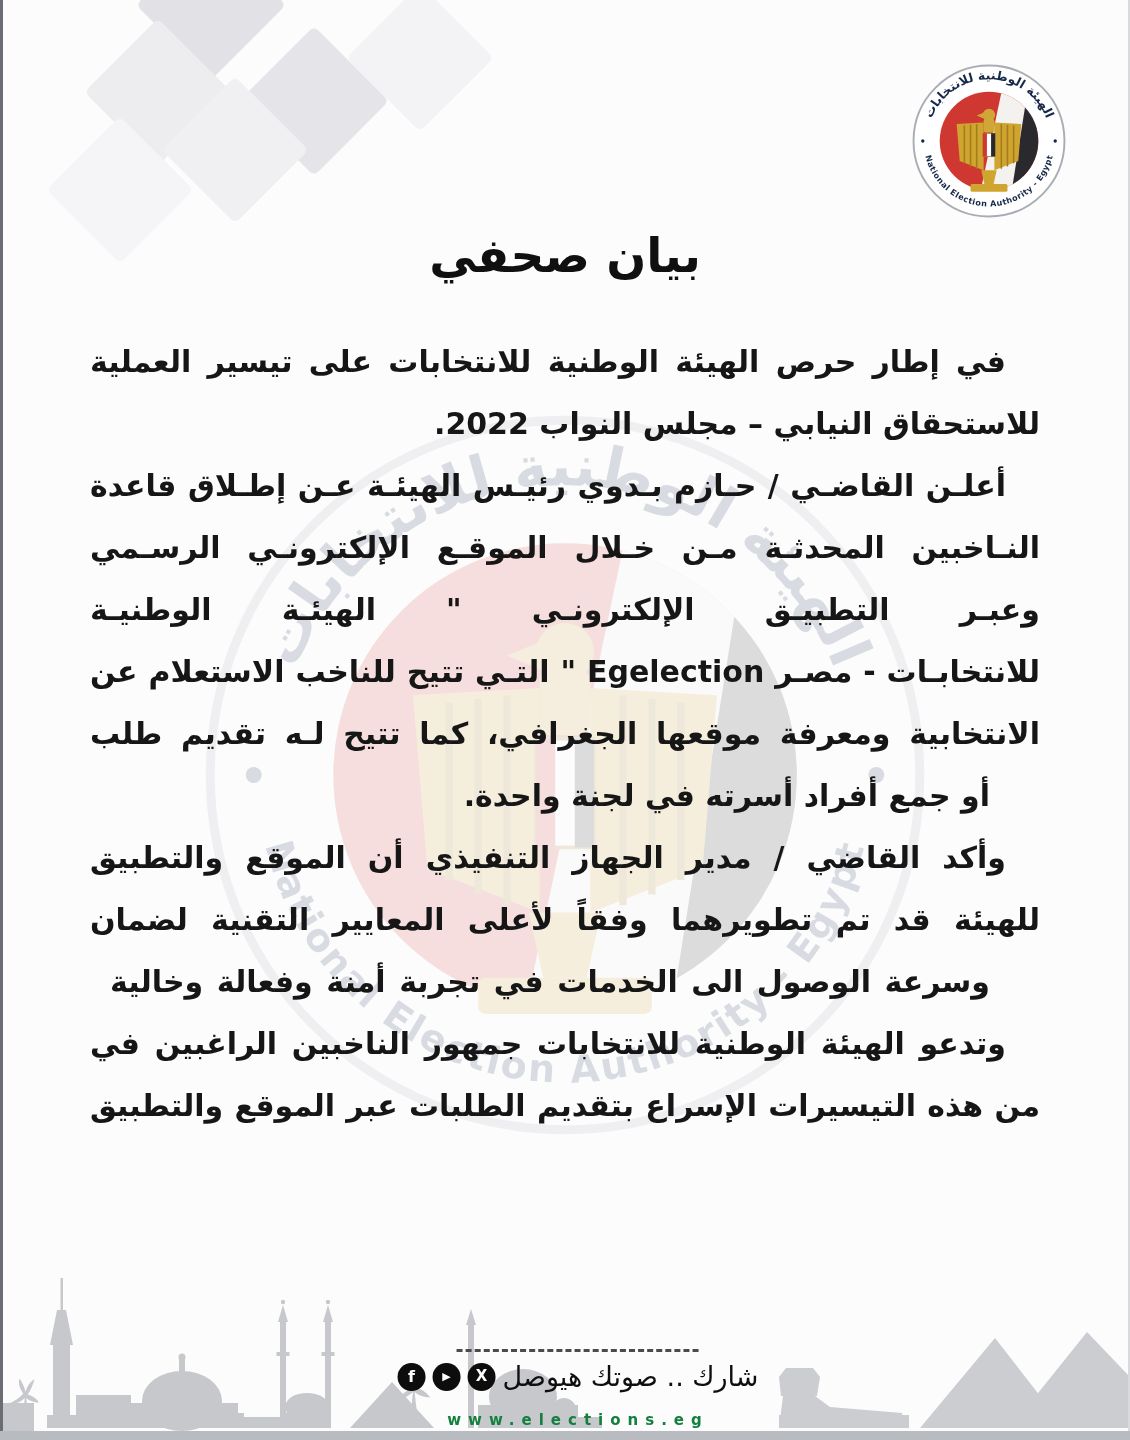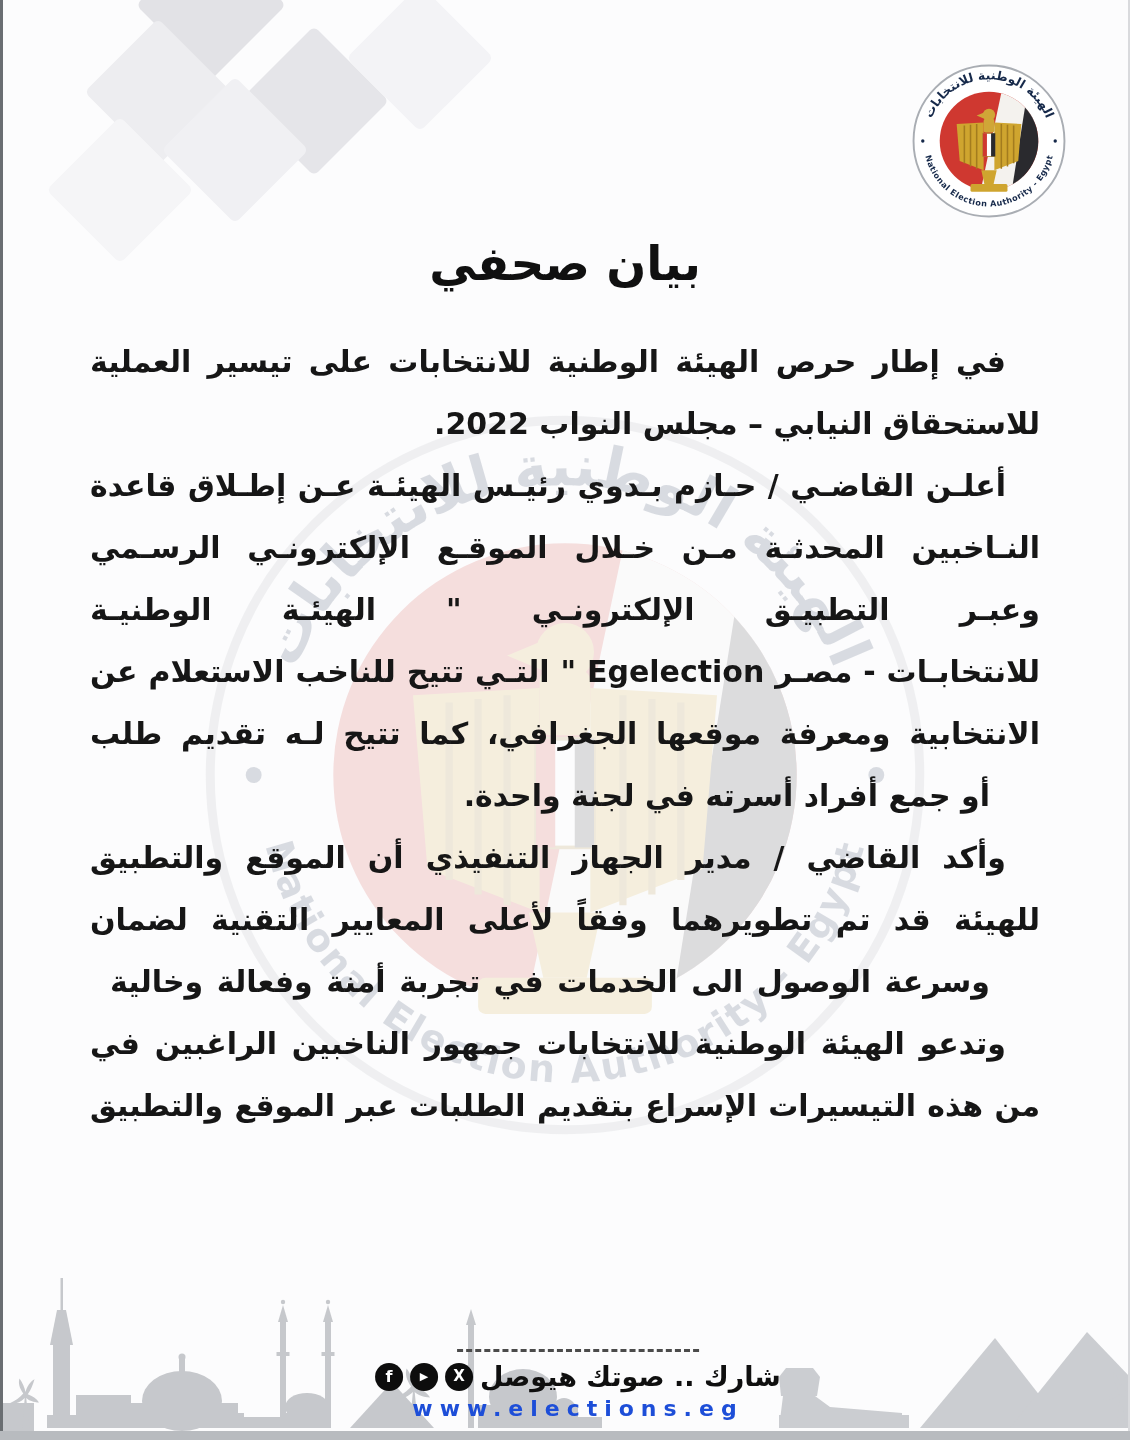--- a/index.html
+++ b/index.html
@@ -19,21 +19,21 @@
   .d2{left:106px;top:40px;width:104px;height:104px;background:#ededf0;}
   .d3{left:261px;top:48px;width:106px;height:106px;background:#e5e5e9;}
   .d4{left:183px;top:98px;width:104px;height:104px;background:#f0f0f3;}
   .d5{left:368px;top:6px;width:104px;height:104px;background:#f3f3f6;}
   .d6{left:68px;top:138px;width:104px;height:104px;background:#f5f5f7;}
 
   .logo{position:absolute;left:912px;top:64px;width:154px;height:154px;z-index:2;}
   .watermark{position:absolute;left:203px;top:413px;width:724px;height:724px;opacity:0.15;z-index:1;}
 
   .title{
-    position:absolute;left:0;top:236px;width:100%;margin:0;
+    position:absolute;left:0;top:228px;width:100%;margin:0;
     text-align:center;font-size:47px;font-weight:bold;color:#101010;
     direction:rtl;z-index:2;
   }
 
   .doc-body{
     position:absolute;left:90px;top:331px;width:950px;z-index:2;
   }
   .line{
     direction:rtl; text-align:justify; text-align-last:justify; text-justify:inter-word;
     height:62px; line-height:62px; overflow:hidden;
@@ -45,27 +45,27 @@
   .line.gap{padding-right:50px;margin-left:20px;}
 
   
   .skyline{position:absolute;left:0;top:1255px;width:1130px;height:177px;z-index:1;}
 
   
   .footer{position:absolute;left:578px;top:1349px;transform:translateX(-50%);
           text-align:center;z-index:3;white-space:nowrap;}
   .dashes{width:242px;margin:0 auto;border-top:3px dashed #4b4b4b;height:0;}
   .share-row{margin-top:9px;direction:rtl;display:flex;align-items:center;justify-content:center;gap:7px;}
-  .share-text{font-size:27px;font-weight:bold;color:#0f0f0f;letter-spacing:0.5px;}
+  .share-text{font-size:27px;font-weight:normal;color:#0f0f0f;letter-spacing:0.5px;}
   .sicon{width:28px;height:28px;border-radius:50%;background:#0d0d0d;color:#ffffff;
          display:inline-flex;align-items:center;justify-content:center;
          font-weight:bold;font-size:16px;line-height:1;}
   .sicon.yt{font-size:11px;}
   .sicon.x{font-size:15px;}
-  .site-url{margin-top:4px;font-size:22px;font-weight:bold;color:#1d4ed8;
+  .site-url{margin-top:19px;font-size:15px;font-weight:bold;color:#15803d;
             letter-spacing:7px;direction:ltr;}
 </style>
 </head>
 <body>
 
 <div class="page">
 
   <svg width="0" height="0" style="position:absolute" aria-hidden="true">
     <defs>
       <clipPath id="innerClip">

